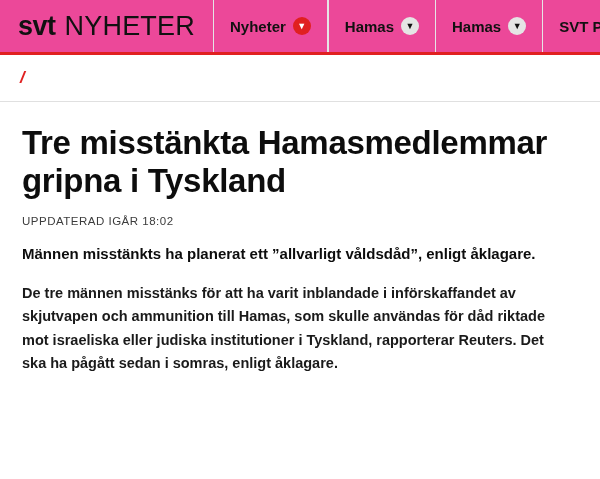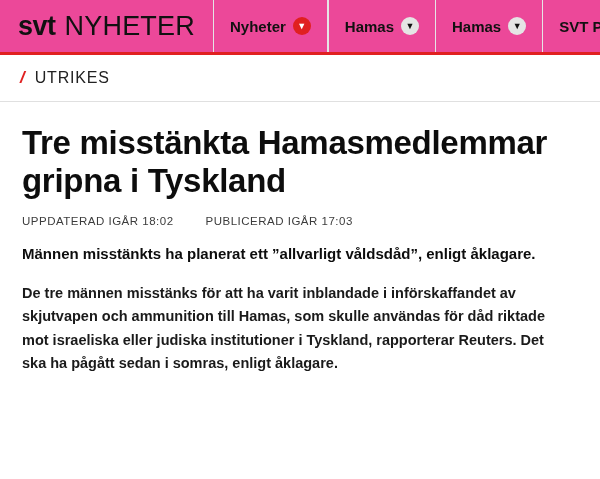--- a/index.html
+++ b/index.html
@@ -117,21 +117,21 @@
     font-weight: bold;
     letter-spacing: -0.3px;
     color: #0d0d0d;
   }
   .meta {
     margin-top: 14px;
     font-size: 11.5px;
     letter-spacing: 0.5px;
     color: #3c3c3c;
     display: flex;
-    gap: 32px;
+    gap: 16px;
   }
   .lead {
     margin-top: 16px;
     font-size: 15px;
     line-height: 1.45;
     font-weight: bold;
     color: #0d0d0d;
   }
   .lead p {
     margin: 0;
@@ -179,30 +179,28 @@
 
     <div class="nav-item">
       <span>SVT Play</span>
     </div>
 
   </nav>
 </div>
 
 <div class="section-bar">
   <span class="section-slash">/</span>
-  <span class="section-name">UTRIKES</span>
 </div>
 
 <article class="article">
 
   <h1 class="headline">Tre misstänkta Hamasmedlemmar gripna i Tyskland</h1>
 
   <div class="meta">
     <span>UPPDATERAD IGÅR 18:02</span>
-    <span>PUBLICERAD IGÅR 17:03</span>
   </div>
 
   <div class="lead">
     <p>Männen misstänkts ha planerat ett ”allvarligt våldsdåd”, enligt åklagare.</p>
   </div>
 
   <div class="body">
     <p>De tre männen misstänks för att ha varit inblandade i införskaffandet av skjutvapen och ammunition till Hamas, som skulle användas för dåd riktade mot israeliska eller judiska institutioner i Tyskland, rapporterar Reuters. Det ska ha pågått sedan i somras, enligt åklagare.</p>
   </div>
 

